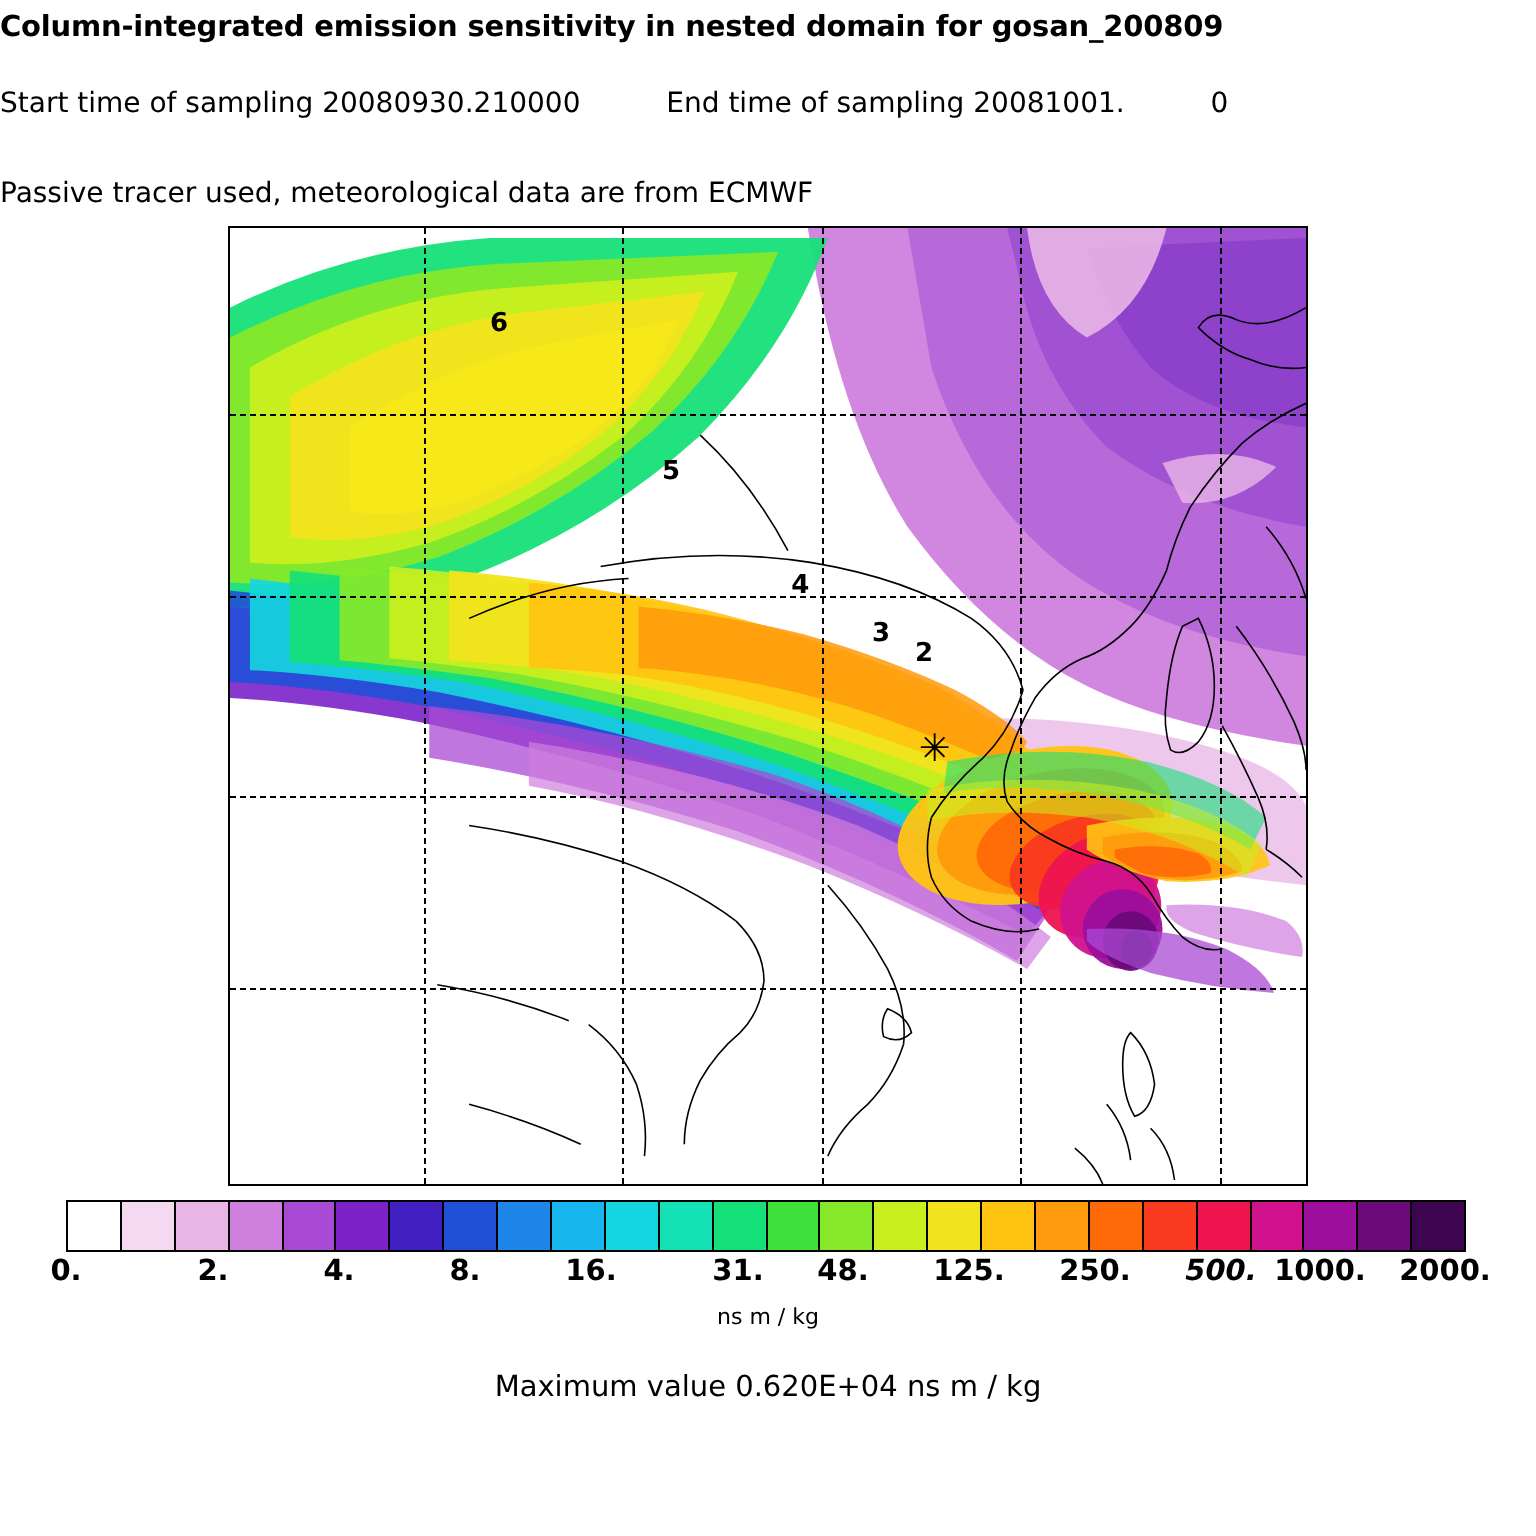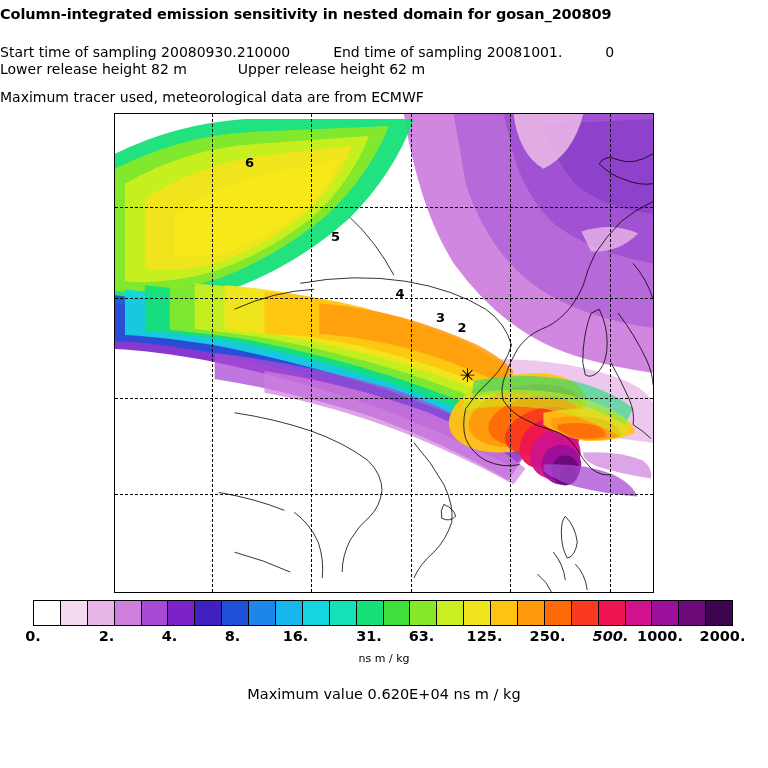--- a/index.html
+++ b/index.html
@@ -155,29 +155,22 @@
   <div class="hdr sub1">
     <span>Start time of sampling</span>
     <span>20080930.210000</span>
     <span class="gap"></span>
     <span>End time of sampling</span>
     <span>20081001.</span>
     <span class="gap"></span>
     <span>0</span>
   </div>
 
-  <div class="hdr sub2">
-    <span>Lower release height</span>
-    <span>82 m</span>
-    <span class="gap"></span>
-    <span>Upper release height</span>
-    <span>62 m</span>
-  </div>
-
-  <div class="hdr sub3">Maximum tracer used, meteorological data are from ECMWF</div>
+
+  <div class="hdr sub3">Passive tracer used, meteorological data are from ECMWF</div>
 
   <div id="mapbox">
 
     <svg id="plumeLayer" viewBox="0 0 540 480" preserveAspectRatio="none">
       <defs>
         <radialGradient id="gCore" cx="0.5" cy="0.5" r="0.5">
           <stop offset="0%" stop-color="#3d0450"></stop>
           <stop offset="22%" stop-color="#6c0a7a"></stop>
           <stop offset="40%" stop-color="#a50f96"></stop>
           <stop offset="58%" stop-color="#ee1450"></stop>
@@ -327,21 +320,21 @@
       <div class="cell" style="background: rgb(108, 10, 122);"></div>
       <div class="cell" style="background: rgb(61, 4, 80);"></div>
     </div>
   <div id="cbarlabels">
       <span style="left: 33px;">0.</span>
       <span style="left: 106.5px;">2.</span>
       <span style="left: 169.5px;">4.</span>
       <span style="left: 232.5px;">8.</span>
       <span style="left: 295.5px;">16.</span>
       <span style="left: 369px;">31.</span>
-      <span style="left: 421.5px;">63.</span>
+      <span style="left: 421.5px;">48.</span>
       <span style="left: 484.5px;">125.</span>
       <span style="left: 547.5px; text-align: center;">250.</span>
       <span style="left: 610.5px; font-style: italic;">500.</span>
       <span style="left: 660px;">1000.</span>
       <span style="left: 722.5px;">2000.</span>
     </div>
 
   <div class="units">ns m / kg</div>
   <div class="maxval">Maximum value  0.620E+04 ns m / kg</div>
 

